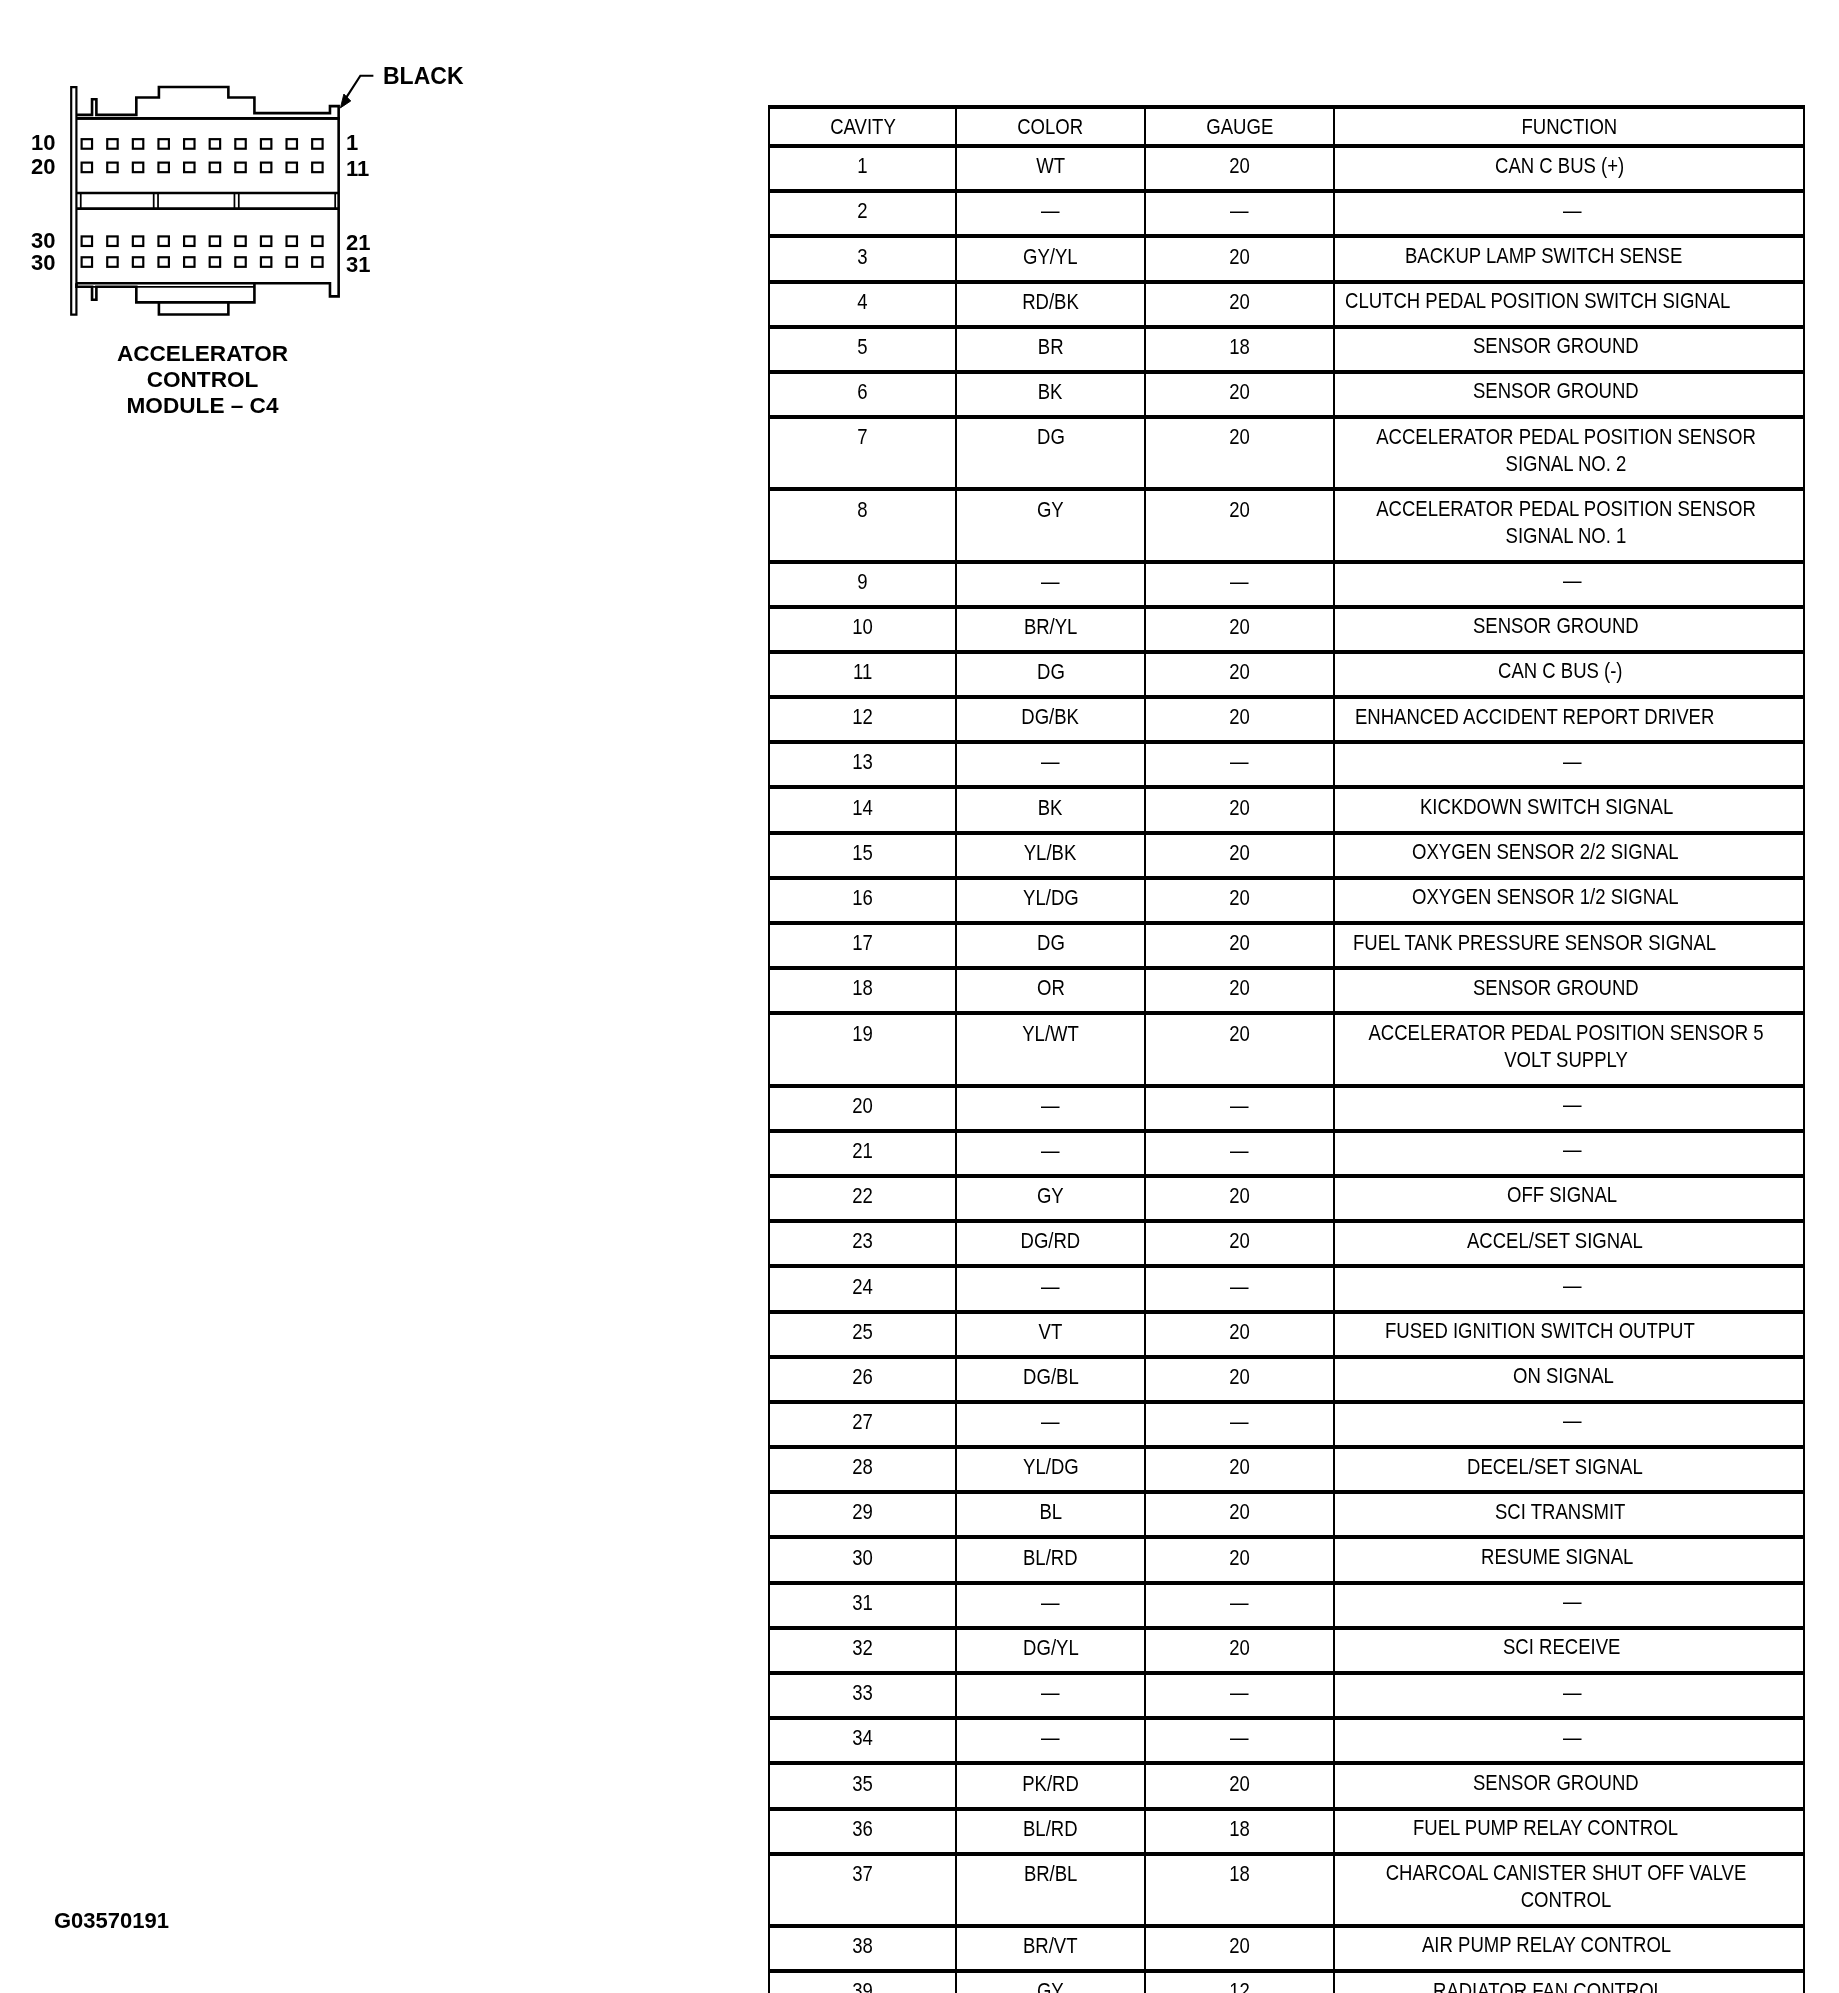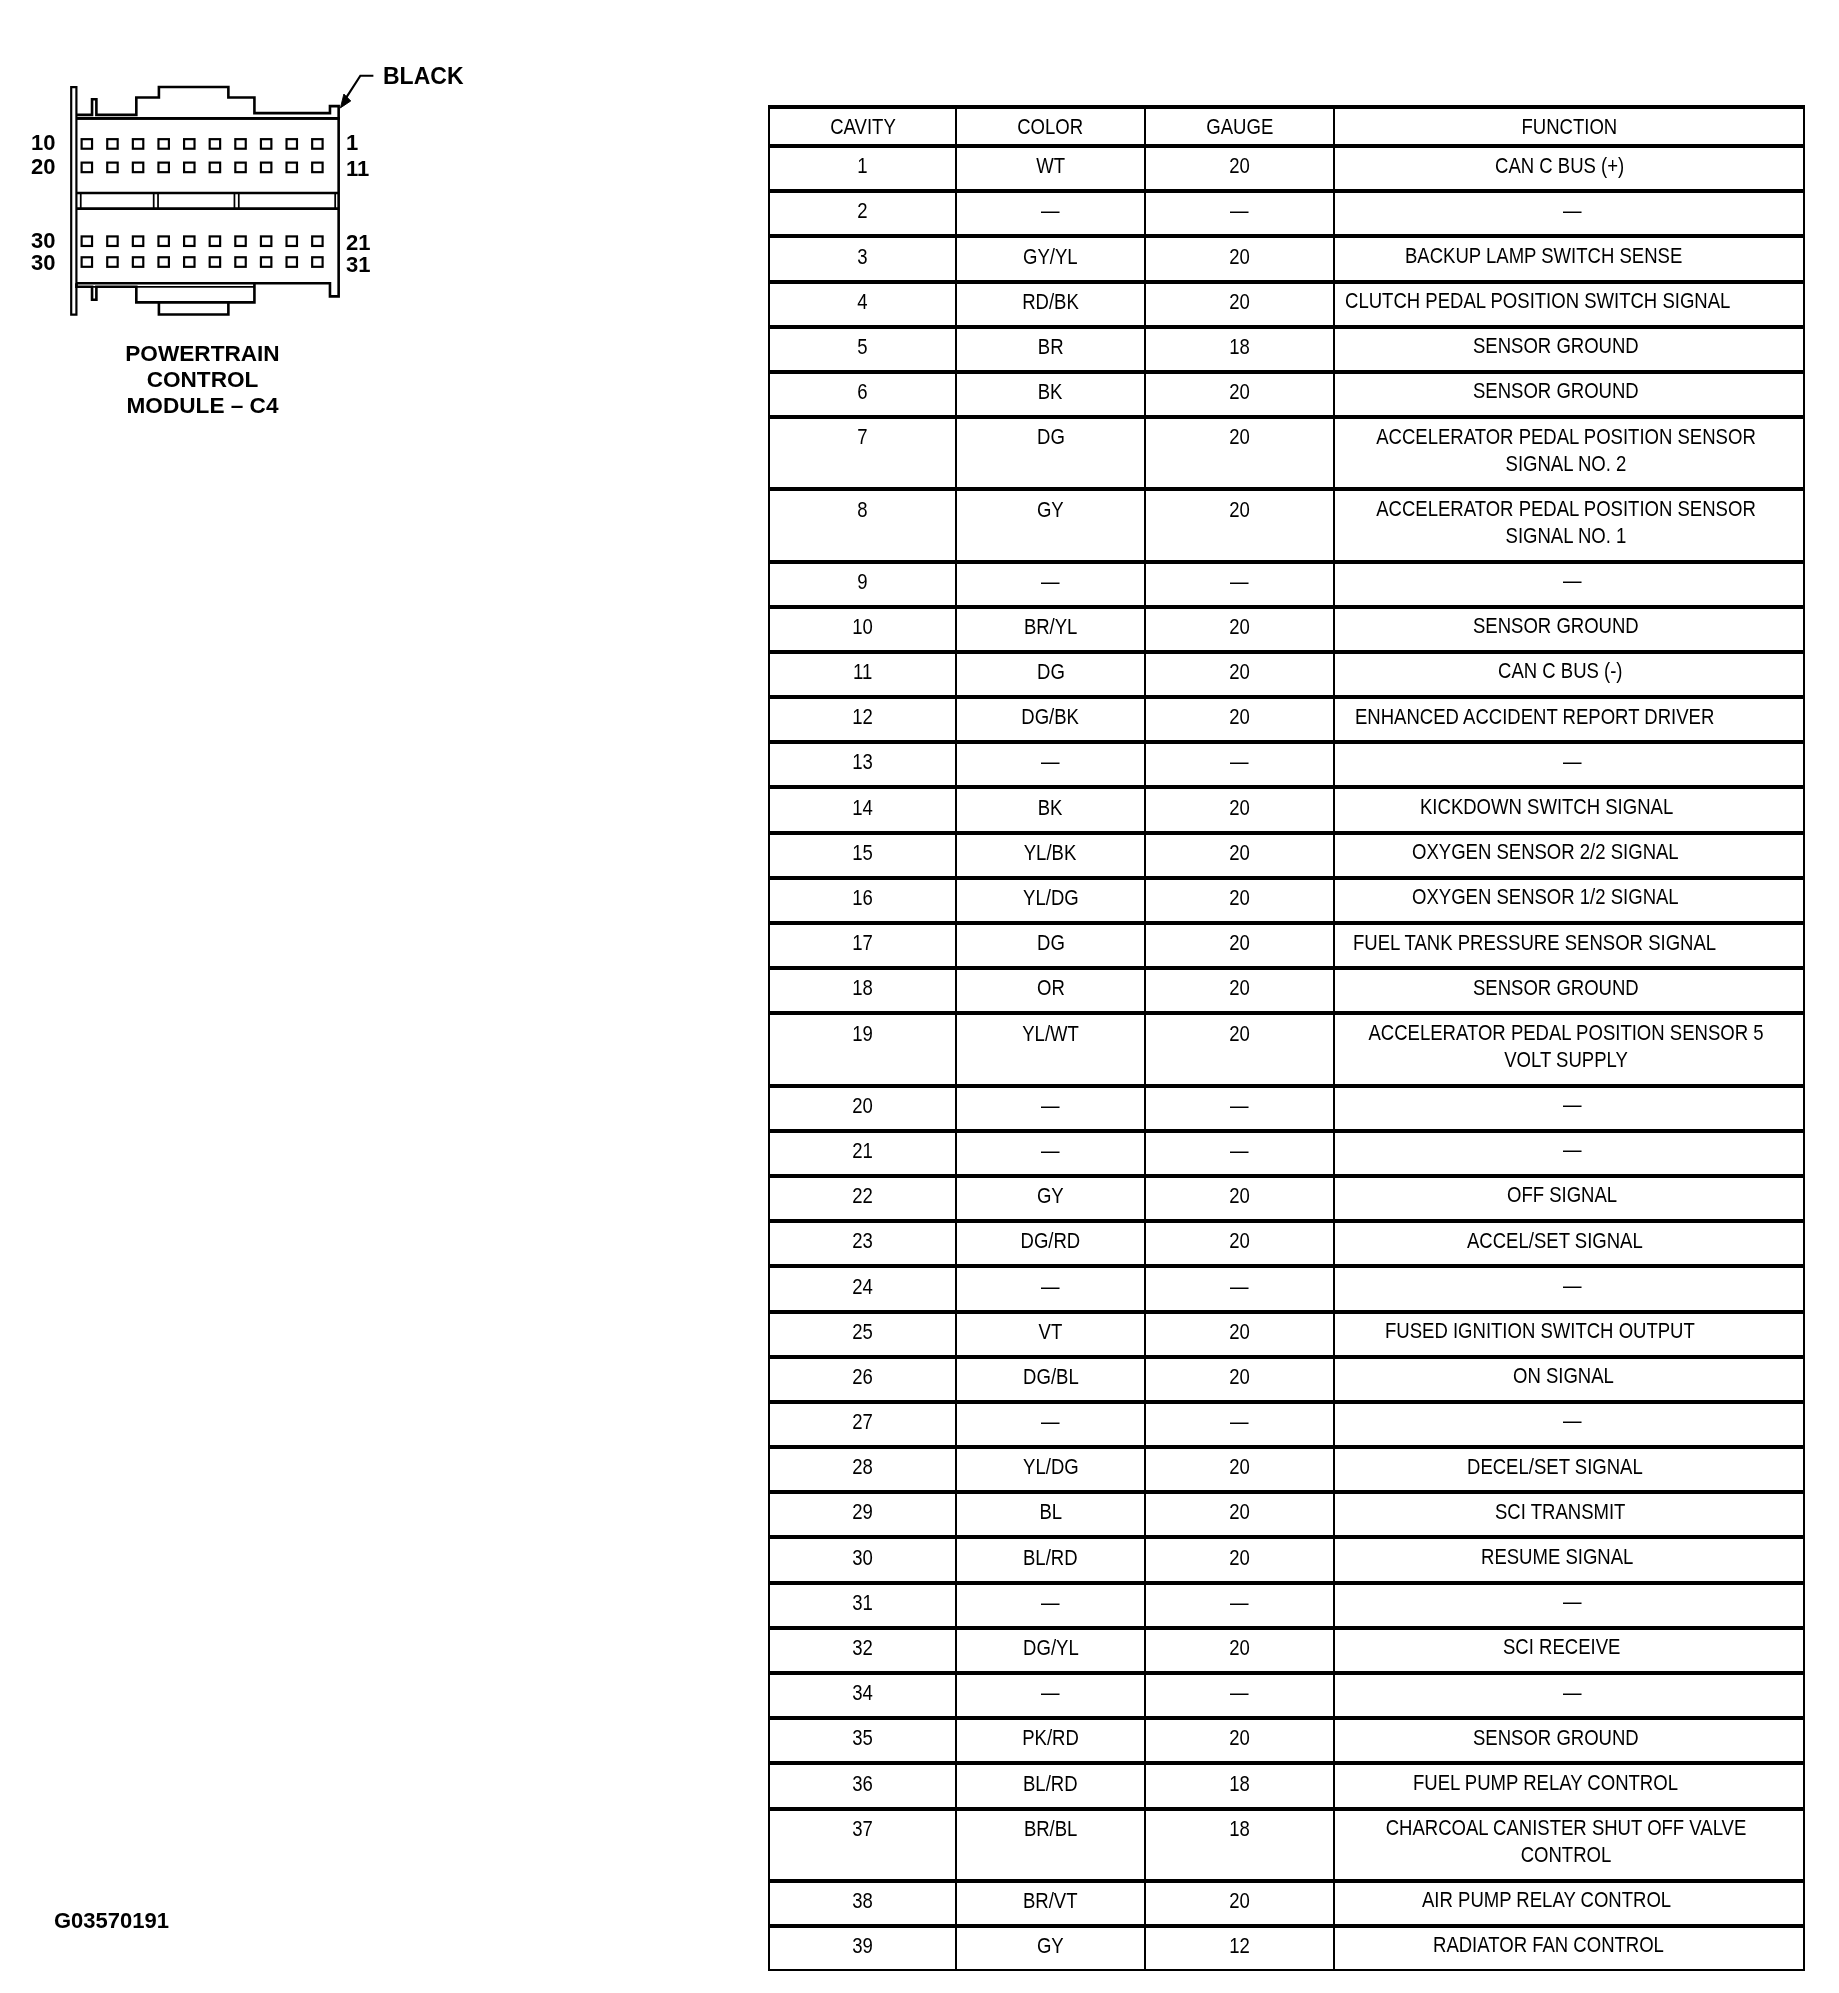--- a/index.html
+++ b/index.html
@@ -104,21 +104,21 @@
   <span class="pin-label" style="left:31px;top:156px;">20</span>
   <span class="pin-label" style="left:346px;top:158px;">11</span>
   <span class="pin-label" style="left:31px;top:230px;">30</span>
   <span class="pin-label" style="left:346px;top:232px;">21</span>
   <span class="pin-label" style="left:31px;top:252px;">30</span>
   <span class="pin-label" style="left:346px;top:254px;">31</span>
 
   <span class="black-label">BLACK</span>
 
   <div class="module-title">
-    <div>POWERTRAIN</div>
+    <div>ACCELERATOR</div>
     <div>CONTROL</div>
     <div>MODULE – C4</div>
   </div>
 </div>
 
 <table class="pinout">
   <colgroup>
       <col class="cav">
       <col class="col">
       <col class="gau">
@@ -319,20 +319,26 @@
         <td class="c"><span class="narrow-c">—</span></td>
         <td class="f"><span class="narrow">—</span></td>
       </tr>
       <tr>
         <td class="c"><span class="narrow-c">32</span></td>
         <td class="c"><span class="narrow-c">DG/YL</span></td>
         <td class="c"><span class="narrow-c">20</span></td>
         <td class="f"><span class="narrow">SCI RECEIVE</span></td>
       </tr>
       <tr>
+        <td class="c"><span class="narrow-c">33</span></td>
+        <td class="c"><span class="narrow-c">—</span></td>
+        <td class="c"><span class="narrow-c">—</span></td>
+        <td class="f"><span class="narrow">—</span></td>
+      </tr>
+      <tr>
         <td class="c"><span class="narrow-c">34</span></td>
         <td class="c"><span class="narrow-c">—</span></td>
         <td class="c"><span class="narrow-c">—</span></td>
         <td class="f"><span class="narrow">—</span></td>
       </tr>
       <tr>
         <td class="c"><span class="narrow-c">35</span></td>
         <td class="c"><span class="narrow-c">PK/RD</span></td>
         <td class="c"><span class="narrow-c">20</span></td>
         <td class="f"><span class="narrow">SENSOR GROUND</span></td>

